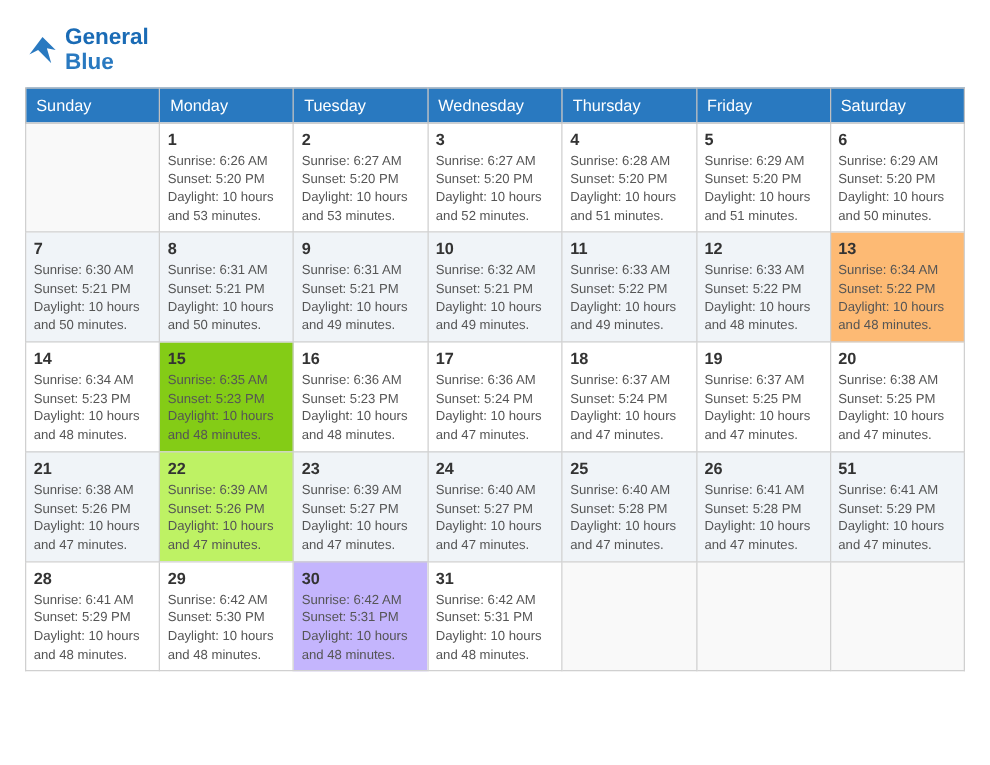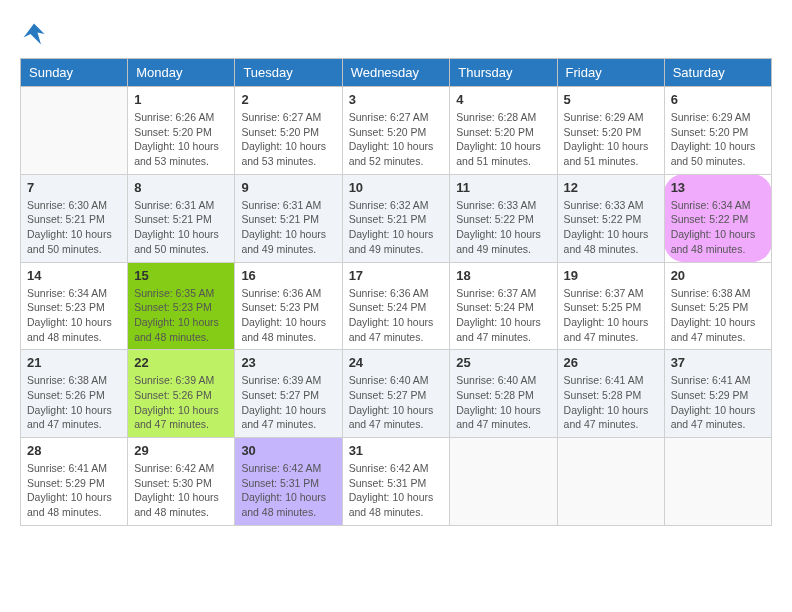--- a/index.html
+++ b/index.html
@@ -93,20 +93,24 @@
     }
   </style>
 </head>
 <body>
 
 <div class="header">
   <div class="logo">
     <svg class="logo-bird" viewBox="0 0 40 40" xmlns="http://www.w3.org/2000/svg">
       <polygon points="20,5 35,20 25,18 30,35 15,20 5,25" fill="#2979c0"></polygon>
     </svg>
+    <div class="logo-text">
+      <div><span>General</span></div>
+      <div style="color:#2979c0;">Blue</div>
+    </div>
   </div>
   <div class="title-block">
     <div class="month-title"></div>
     <div class="subtitle"></div>
   </div>
 </div>
 
 <table class="calendar">
   <thead>
     <tr>
@@ -201,21 +205,21 @@
 Daylight: 10 hours
 and 49 minutes.</div>
         </td>
         <td style="background: rgb(240, 244, 248);">
           <span class="day-number">12</span>
           <div class="day-info" style="white-space: pre-line;">Sunrise: 6:33 AM
 Sunset: 5:22 PM
 Daylight: 10 hours
 and 48 minutes.</div>
         </td>
-        <td style="background: #f0abfc; border-radius: 20px;">
+        <td style="background: #fdba74;">
           <span class="day-number">13</span>
           <div class="day-info" style="white-space: pre-line;">Sunrise: 6:34 AM
 Sunset: 5:22 PM
 Daylight: 10 hours
 and 48 minutes.</div>
         </td>
       </tr>
       <tr>
         <td style="background: rgb(255, 255, 255);">
           <span class="day-number">14</span>
@@ -304,21 +308,21 @@
 and 47 minutes.</div>
         </td>
         <td style="background: rgb(240, 244, 248);">
           <span class="day-number">26</span>
           <div class="day-info" style="white-space: pre-line;">Sunrise: 6:41 AM
 Sunset: 5:28 PM
 Daylight: 10 hours
 and 47 minutes.</div>
         </td>
         <td style="background: rgb(240, 244, 248);">
-          <span class="day-number">37</span>
+          <span class="day-number">51</span>
           <div class="day-info" style="white-space: pre-line;">Sunrise: 6:41 AM
 Sunset: 5:29 PM
 Daylight: 10 hours
 and 47 minutes.</div>
         </td>
       </tr>
       <tr>
         <td style="background: rgb(255, 255, 255);">
           <span class="day-number">28</span>
           <div class="day-info" style="white-space: pre-line;">Sunrise: 6:41 AM

